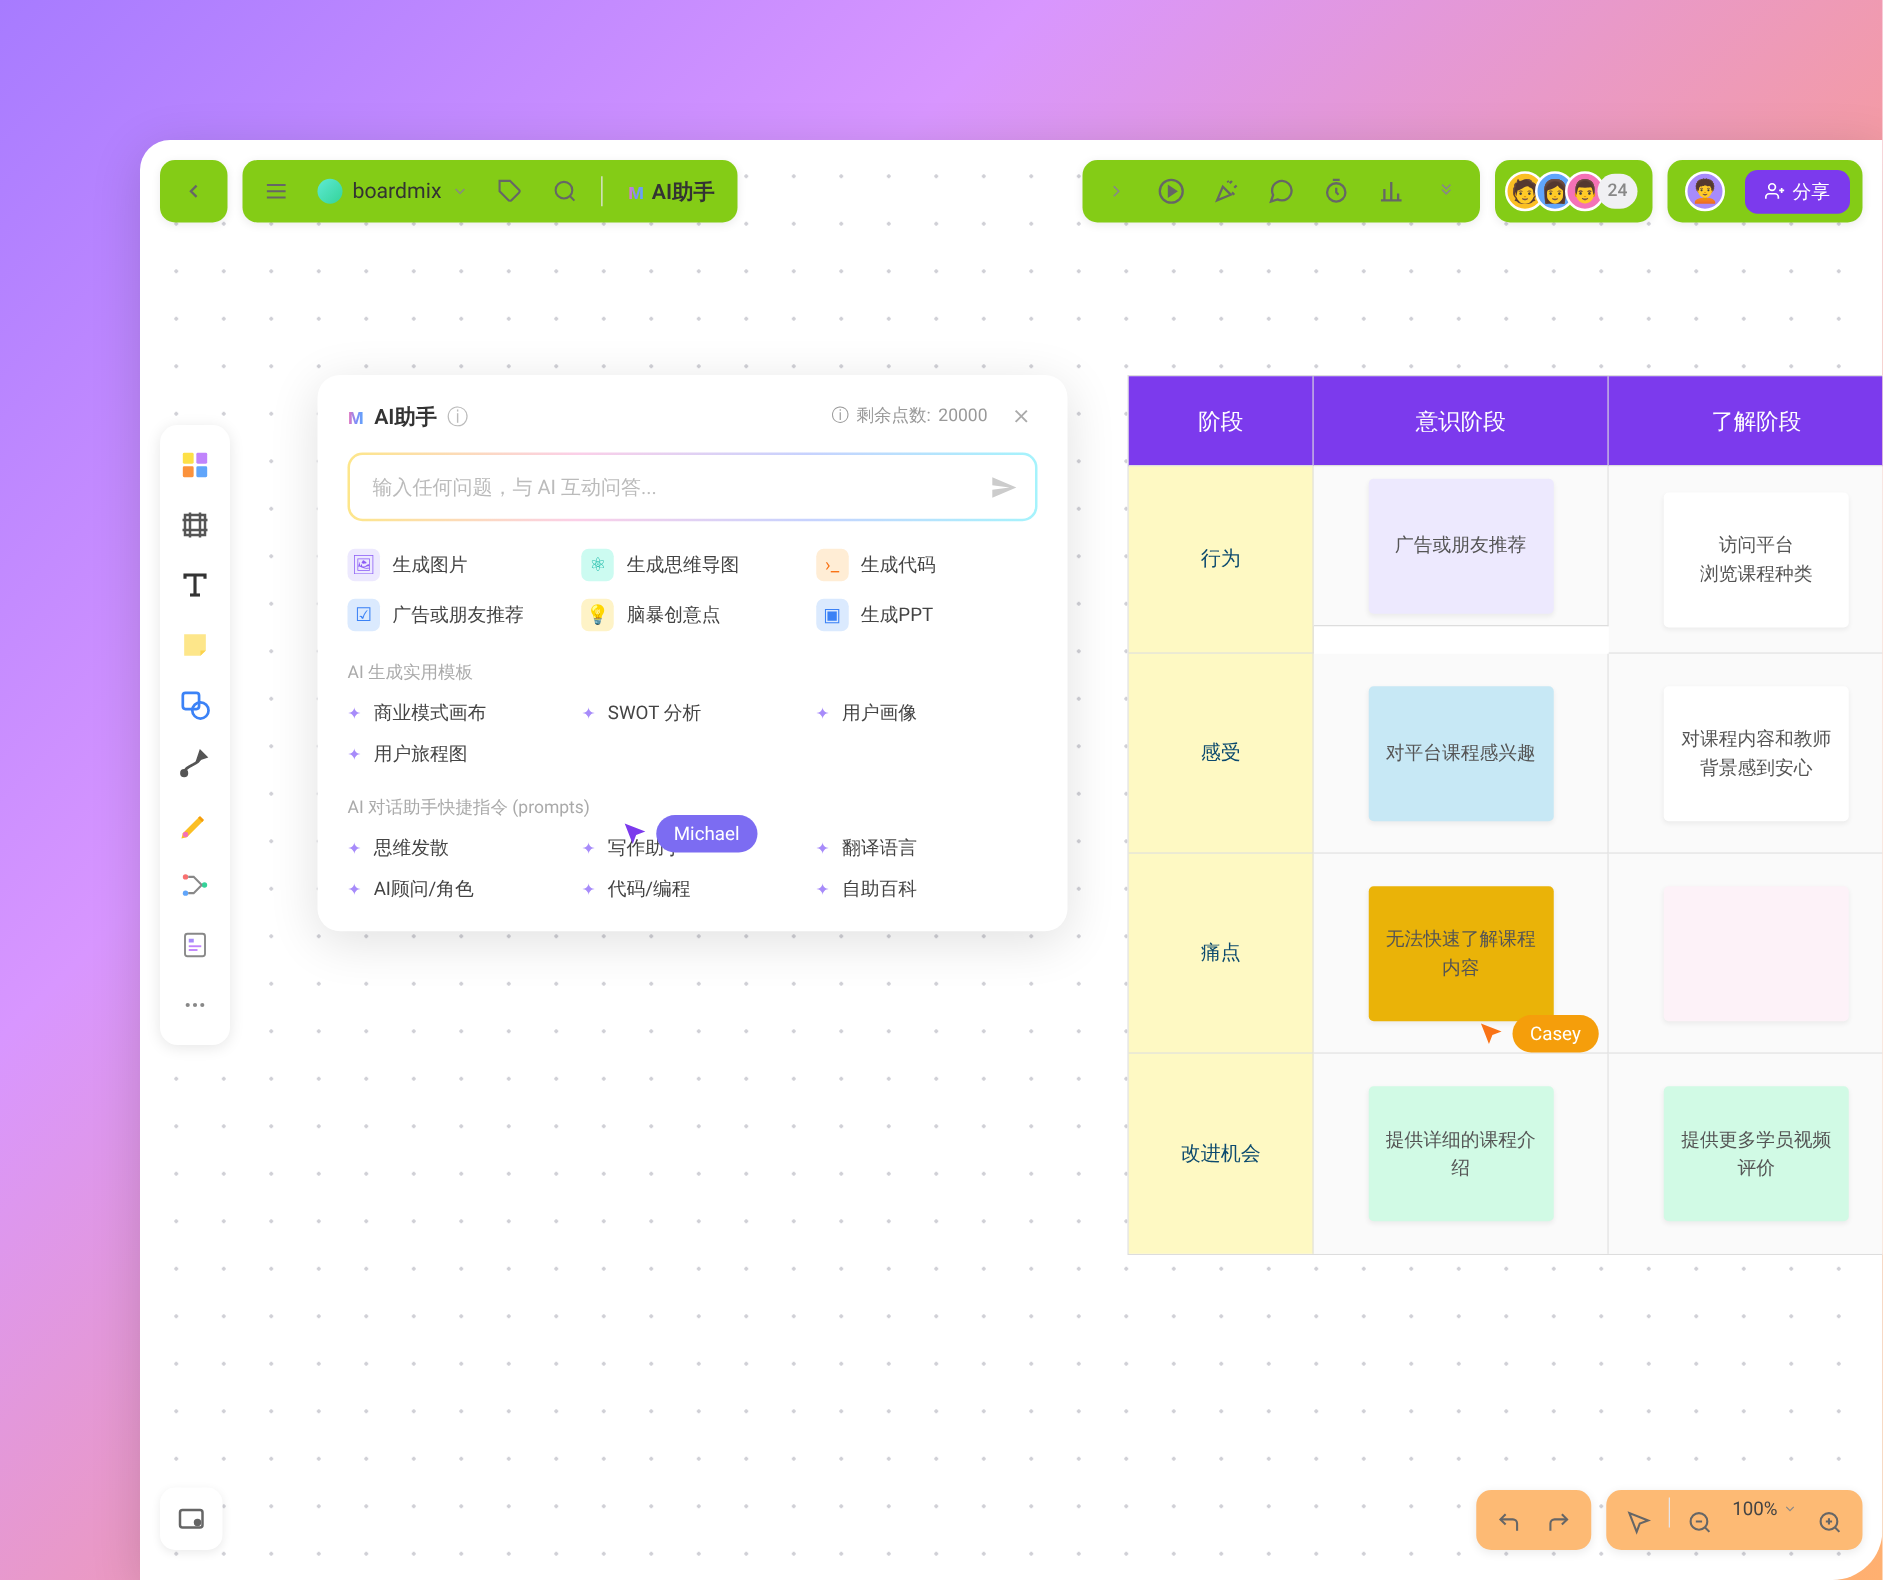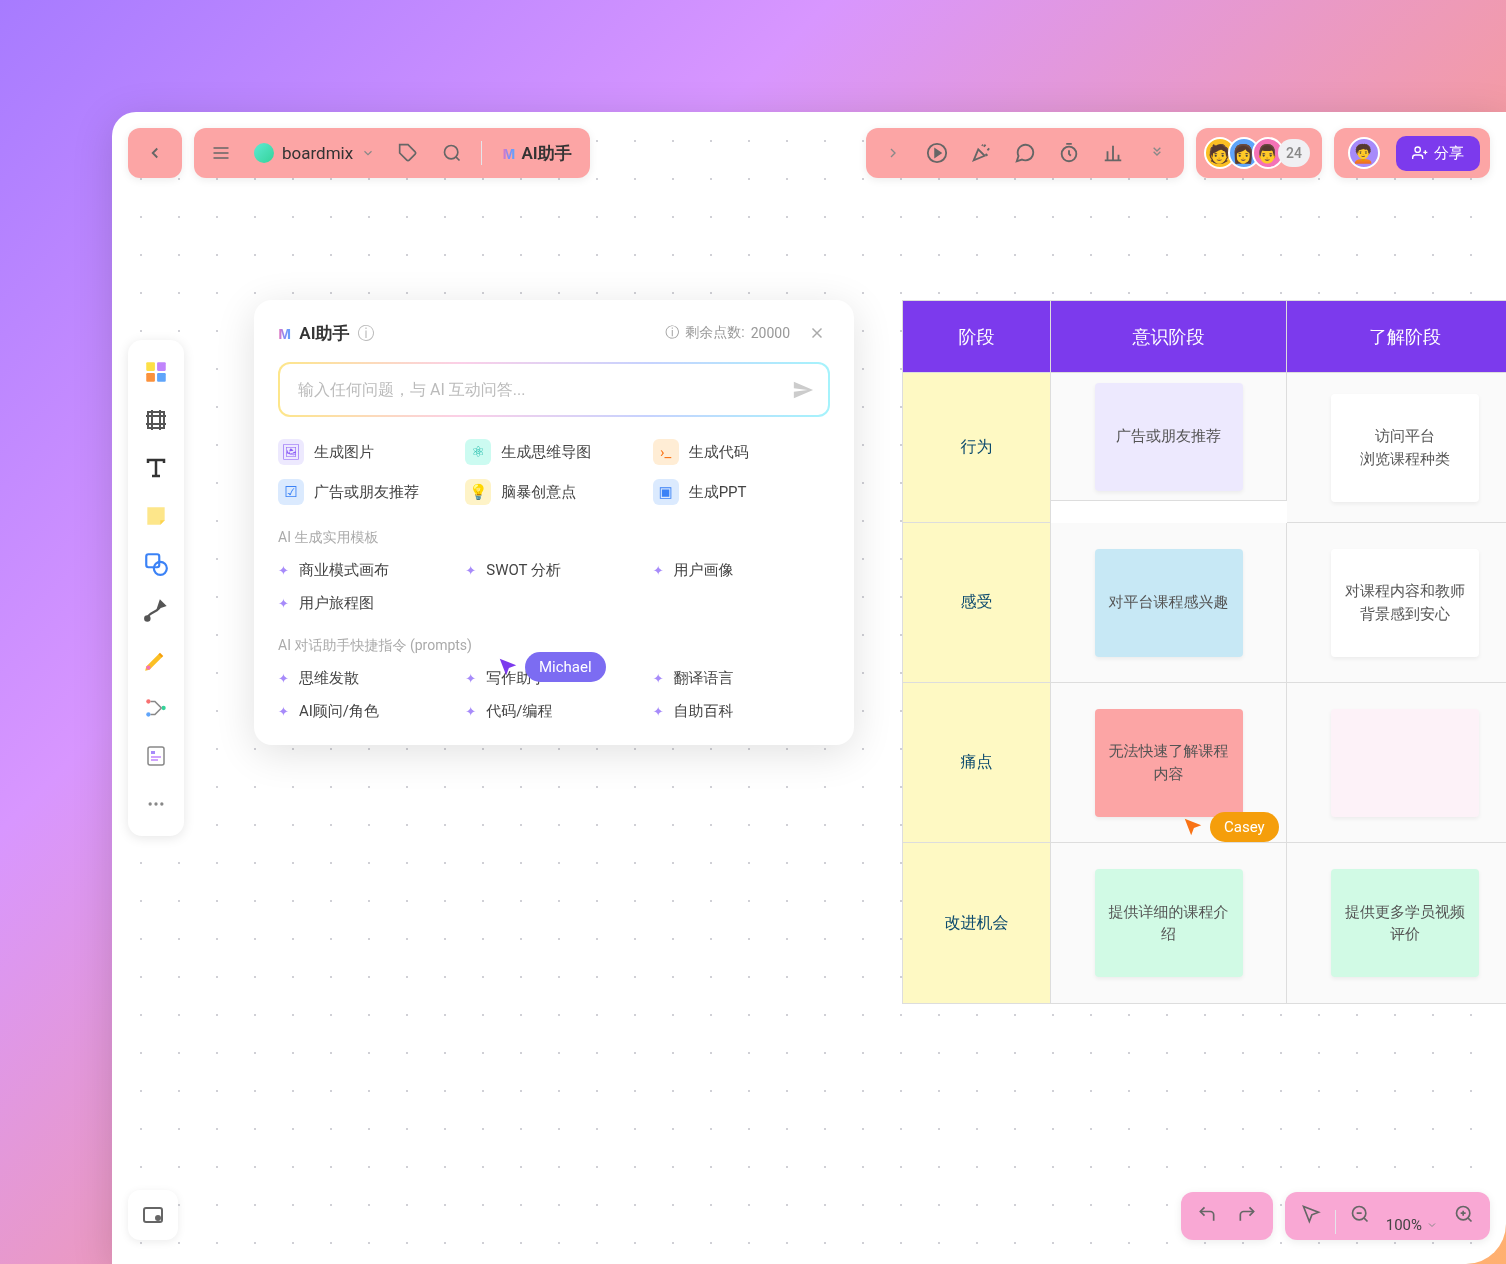--- a/index.html
+++ b/index.html
@@ -1,35 +1,35 @@
 <!DOCTYPE html>
 <html><head>
 <meta charset="utf-8">
 <style>
 * { box-sizing: border-box; margin: 0; padding: 0; font-family: -apple-system, BlinkMacSystemFont, "Segoe UI", Roboto, "PingFang SC", "Microsoft YaHei", sans-serif; }
 body { width: 1506px; height: 1264px; background: linear-gradient(135deg, #a77bff 0%, #d896ff 30%, #ff9d80 70%, #ffb070 100%); border-radius: 40px; overflow: hidden; position: relative; }
 .app-frame { position: absolute; top: 112px; left: 112px; right: 0; bottom: 0; background: #fff; border-top-left-radius: 24px; box-shadow: 0 8px 40px rgba(0,0,0,0.15); overflow: hidden; }
 .dot-grid { position: absolute; inset: 0; background-image: radial-gradient(circle, #d0d0d6 1.5px, transparent 1.5px); background-size: 38px 38px; background-position: 10px 10px; }
 .top-bar { position: absolute; top: 16px; left: 16px; display: flex; gap: 12px; align-items: center; }
-.tb-group { background: #fca5a5; border-radius: 12px; box-shadow: 0 2px 8px rgba(0,0,0,0.08); display: flex; align-items: center; padding: 8px; gap: 6px; height: 50px; }
+.tb-group { background: #84cc16; border-radius: 12px; box-shadow: 0 2px 8px rgba(0,0,0,0.08); display: flex; align-items: center; padding: 8px; gap: 6px; height: 50px; }
 .tb-btn { width: 38px; height: 38px; display: flex; align-items: center; justify-content: center; border-radius: 8px; cursor: pointer; color: #555; }
 .board-name { display: flex; align-items: center; gap: 8px; font-size: 17px; color: #333; padding: 0 8px; }
 .logo-dot { width: 20px; height: 20px; border-radius: 50%; background: linear-gradient(135deg, #5eead4, #34d399); }
 .ai-logo { display: inline-flex; align-items: center; gap: 6px; font-weight: 600; font-size: 17px; color: #333; padding: 0 10px; }
 .ai-logo-mark { display: inline-block; font-weight: 800; font-size: 18px; background: linear-gradient(90deg, #f472b6, #818cf8, #60a5fa); -webkit-background-clip: text; background-clip: text; color: transparent; }
 .top-bar-right { position: absolute; top: 16px; right: 16px; display: flex; gap: 12px; align-items: center; }
 .avatars { display: flex; align-items: center; }
 .avatar { width: 32px; height: 32px; border-radius: 50%; border: 2px solid #fff; margin-left: -8px; background: #ddd; display: flex; align-items: center; justify-content: center; font-size: 18px; }
 .avatar-count { background: #f0f0f3; color: #888; font-size: 14px; font-weight: 500; margin-left: -6px; padding: 0 8px; border-radius: 16px; height: 28px; display: flex; align-items: center; }
 .share-btn { background: #7c3aed; color: #fff; border-radius: 10px; padding: 8px 16px; font-size: 15px; display: flex; align-items: center; gap: 6px; cursor: pointer; font-weight: 500; }
 .left-toolbar { position: absolute; top: 228px; left: 16px; background: #fff; border-radius: 14px; box-shadow: 0 2px 12px rgba(0,0,0,0.1); padding: 10px 6px; display: flex; flex-direction: column; gap: 4px; width: 56px; }
 .lt-btn { width: 44px; height: 44px; display: flex; align-items: center; justify-content: center; border-radius: 8px; cursor: pointer; }
 .bottom-left { position: absolute; bottom: 24px; left: 16px; background: #fff; border-radius: 12px; box-shadow: 0 2px 8px rgba(0,0,0,0.08); width: 50px; height: 50px; display: flex; align-items: center; justify-content: center; cursor: pointer; }
 .bottom-right { position: absolute; bottom: 24px; right: 16px; display: flex; gap: 12px; }
-.br-group { background: #f9a8d4; border-radius: 12px; box-shadow: 0 2px 8px rgba(0,0,0,0.08); display: flex; align-items: flex-end; padding: 6px; height: 48px; }
+.br-group { background: #fdba74; border-radius: 12px; box-shadow: 0 2px 8px rgba(0,0,0,0.08); display: flex; align-items: flex-start; padding: 6px; height: 48px; }
 .br-btn { width: 40px; height: 40px; display: flex; align-items: center; justify-content: center; cursor: pointer; color: #555; }
 .zoom-label { font-size: 15px; color: #444; padding: 0 6px; display: flex; align-items: center; gap: 4px; }
 .divider-v { width: 1px; height: 24px; background: #e5e5ea; margin: 0 4px; }
 
 .ai-panel { position: absolute; top: 188px; left: 142px; width: 600px; background: #fff; border-radius: 18px; box-shadow: 0 8px 40px rgba(0,0,0,0.12); padding: 20px 24px 24px; }
 .ai-panel-header { display: flex; align-items: center; justify-content: space-between; margin-bottom: 16px; }
 .ai-panel-title { display: flex; align-items: center; gap: 8px; font-size: 17px; font-weight: 600; color: #333; }
 .ai-panel-title .q { color: #bbb; font-weight: 400; }
 .ai-panel-points { color: #999; font-size: 14px; display: flex; align-items: center; gap: 6px; }
 .ai-close { color: #aaa; cursor: pointer; padding: 4px; }
@@ -46,21 +46,21 @@
 .canvas-table { position: absolute; top: 188px; left: 790px; border: 1px solid #ddd; background: #fff; }
 .ct-row { display: flex; }
 .ct-cell { border-right: 1px solid #ddd; border-bottom: 1px solid #ddd; display: flex; align-items: center; justify-content: center; text-align: center; font-size: 16px; }
 .ct-header { height: 72px; background: #7c3aed; color: #fff; font-weight: 500; font-size: 18px; }
 .ct-label { width: 148px; background: #fef9c3; font-weight: 500; color: #0c4a6e; }
 .ct-content { width: 236px; background: #fafafa; padding: 20px; }
 .sticky { width: 148px; height: 108px; border-radius: 4px; display: flex; align-items: center; justify-content: center; padding: 12px; font-size: 15px; line-height: 1.5; color: #555; box-shadow: 0 2px 4px rgba(0,0,0,0.06); }
 .sticky.purple { background: #ede9fe; }
 .sticky.white { background: #fff; }
 .sticky.blue { background: #c7e8f5; }
-.sticky.pink { background: #fca5a5; }
+.sticky.pink { background: #eab308; }
 .sticky.lightpink { background: #fdf2f8; }
 .sticky.green { background: #d1fae5; }
 
 .cursor-tag { position: absolute; display: flex; align-items: center; }
 .cursor-label { color: #fff; font-size: 15px; padding: 6px 14px; border-radius: 16px; margin-left: 6px; }
 svg { display: block; }
 </style>
 </head>
 <body>
 

